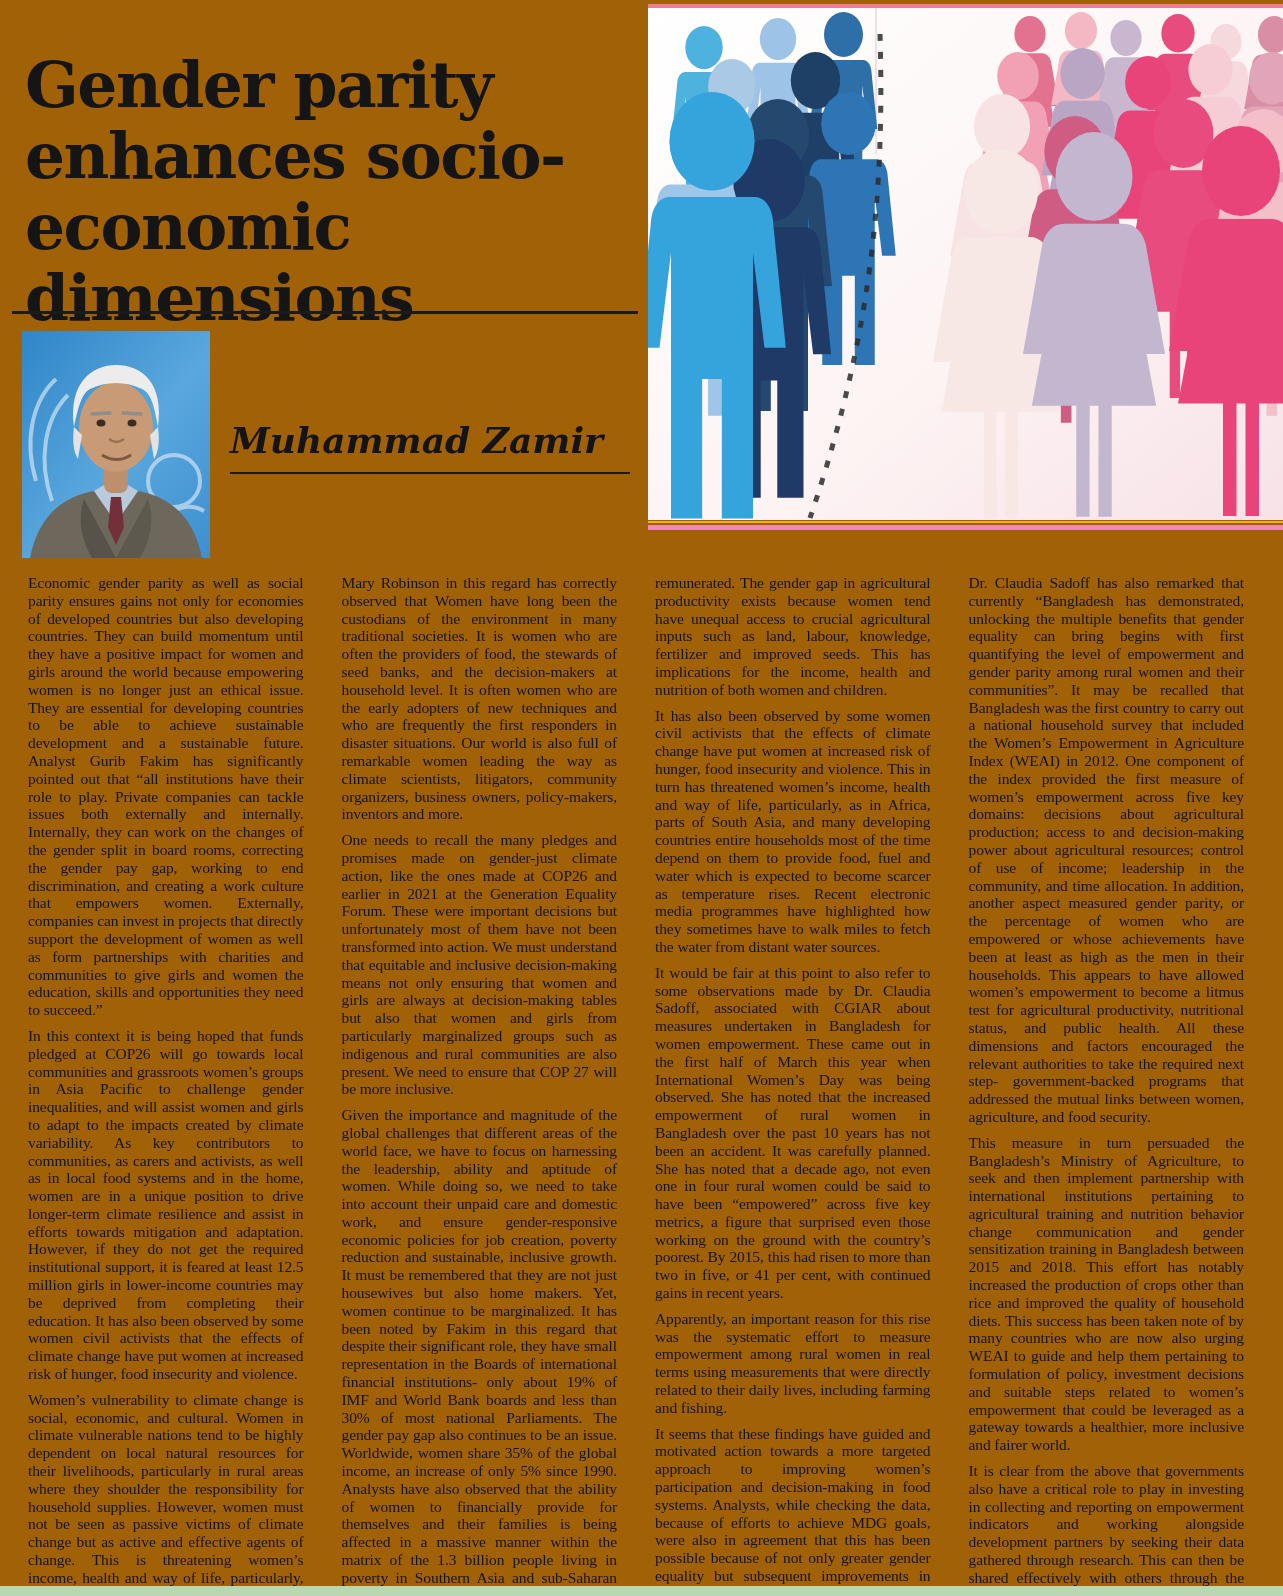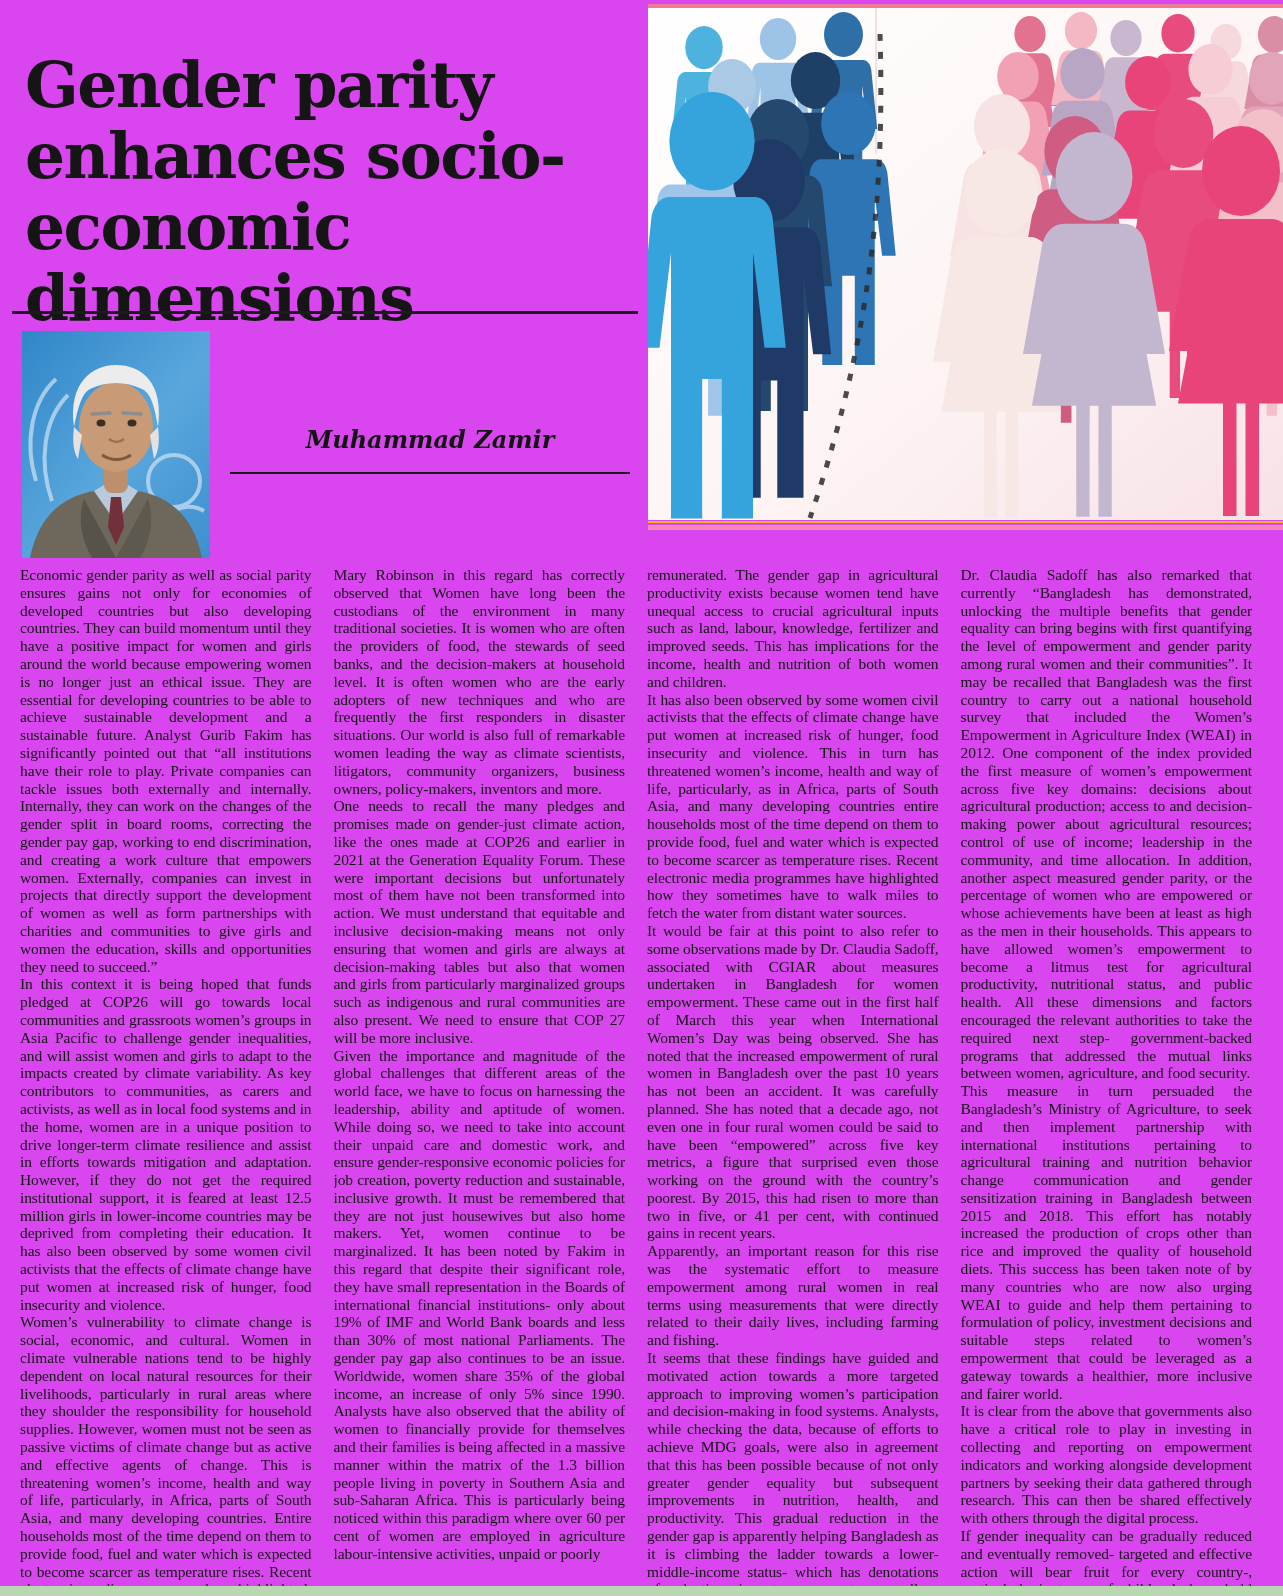--- a/index.html
+++ b/index.html
@@ -4,49 +4,49 @@
 <style>
   :root{
     --ink:#161616;
     --stripe-yellow:#f2b01d;
     --stripe-pink:#f288b8;
     --hero-top-pink:#ef7a96;
     --footer-green:#b9d8b2;
   }
   html,body{margin:0;padding:0;background:#e9e9e9;}
   .page{
-    position:relative;width:1283px;height:1596px;background:#d946ef;
+    position:relative;width:1283px;height:1596px;background:#a16207;
     font-family:"Liberation Serif",serif;color:var(--ink);overflow:hidden;
     margin:0 auto;
   }
   .headline{
     position:absolute;left:25px;top:8px;width:600px;
     font-family:"DejaVu Serif",serif;font-weight:700;
     font-size:63px;line-height:71px;letter-spacing:-1.5px;color:#151515;
   }
   .headline-rule{position:absolute;left:12px;top:311px;width:626px;height:3px;background:#1b1b1b;}
   .author-photo{position:absolute;left:22px;top:331px;width:188px;height:227px;}
   .byline{
-    position:absolute;left:230px;top:420px;width:400px;text-align:center;
+    position:absolute;left:230px;top:420px;width:400px;
     font-family:"DejaVu Serif",serif;font-weight:700;font-style:italic;
-    font-size:24px;line-height:40px;color:#141414;
+    font-size:36px;line-height:40px;color:#141414;
   }
   .byline-rule{position:absolute;left:230px;top:472px;width:400px;height:2px;background:#1b1b1b;}
   .hero{position:absolute;left:648px;top:4px;width:635px;height:516px;}
   .hero svg{display:block;width:100%;height:100%;}
   .hero-stripe-yellow{position:absolute;left:648px;top:521px;width:635px;height:2px;background:var(--stripe-yellow);}
   .hero-stripe-pink{position:absolute;left:648px;top:525px;width:635px;height:5px;background:var(--stripe-pink);}
   .columns{
     position:absolute;left:20px;top:566px;width:1232px;height:1020px;
     display:grid;grid-template-columns:repeat(4,1fr);column-gap:22px;
     overflow:hidden;
   }
   .col{overflow:hidden;}
   .col p{
-    margin:0;padding:0;text-align:justify;
+    margin:8px;padding:0;text-align:justify;
     font-size:15.5px;line-height:17.8px;letter-spacing:-0.1px;color:#141414;
   }
   .footer-stripe{position:absolute;left:0;top:1586px;width:1283px;height:10px;background:var(--footer-green);}
 </style>
 </head>
 <body>
 
 <div class="page">
 
   <h1 class="headline">Gender parity enhances socio-economic dimensions</h1>

